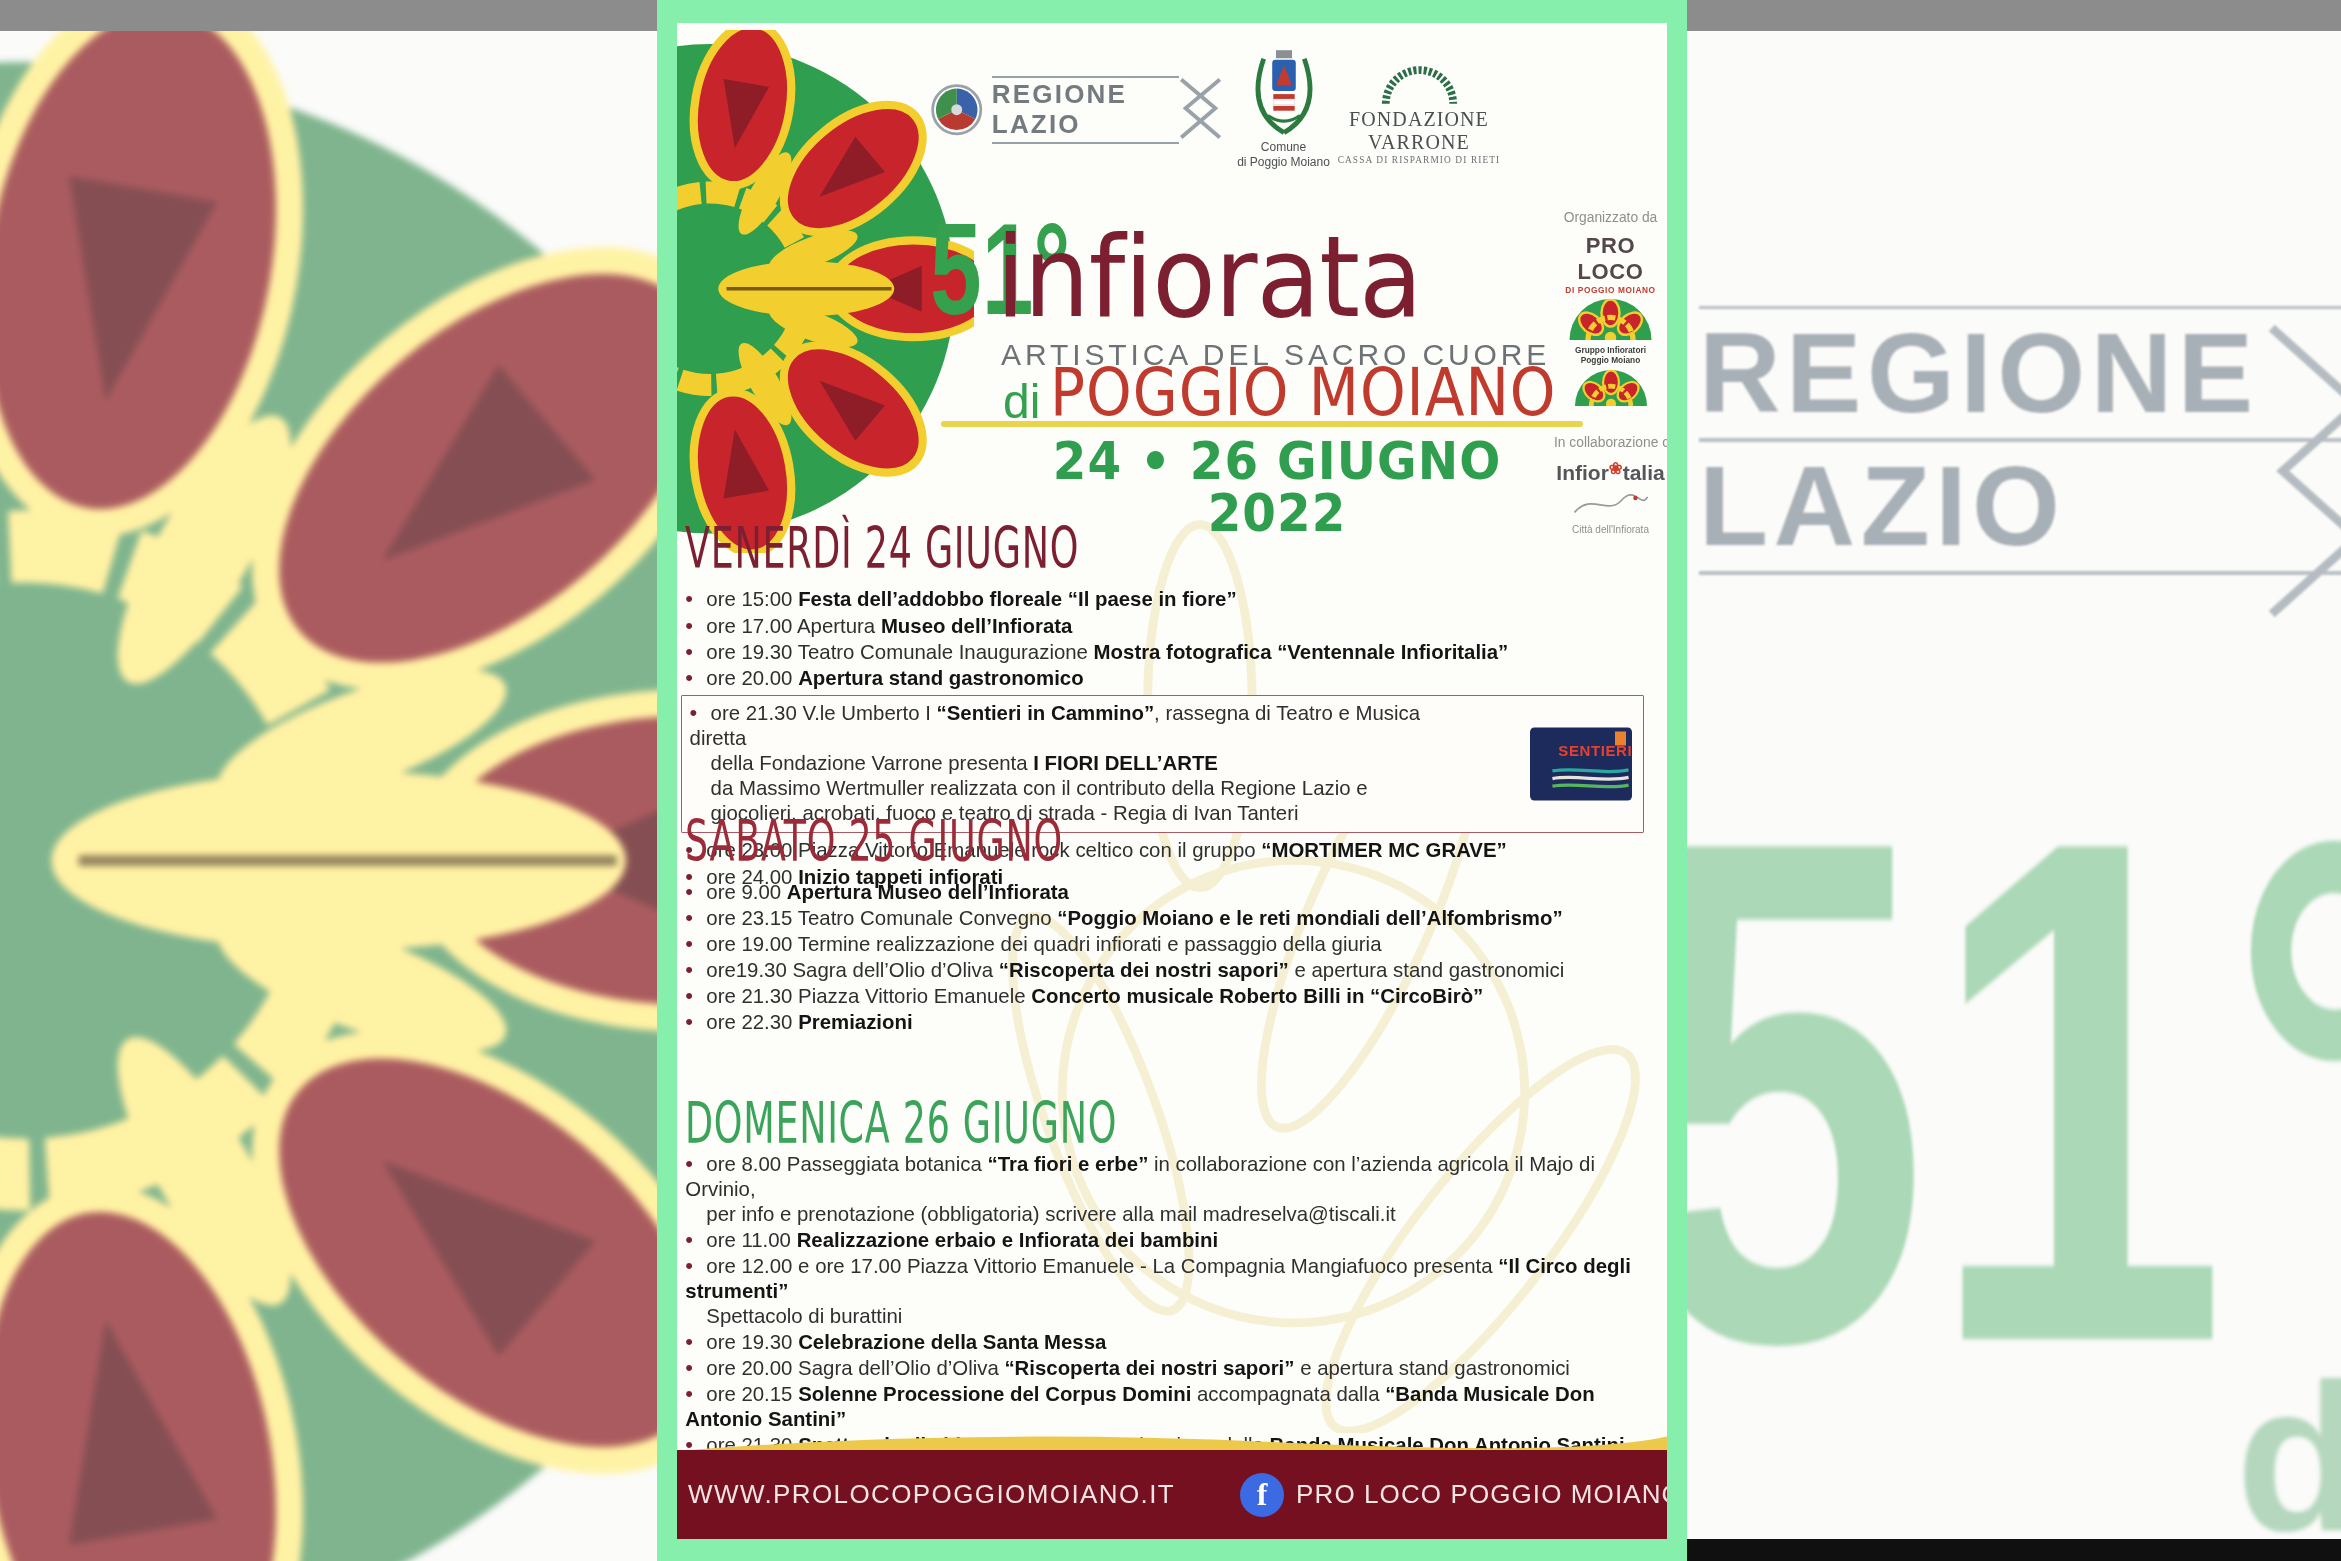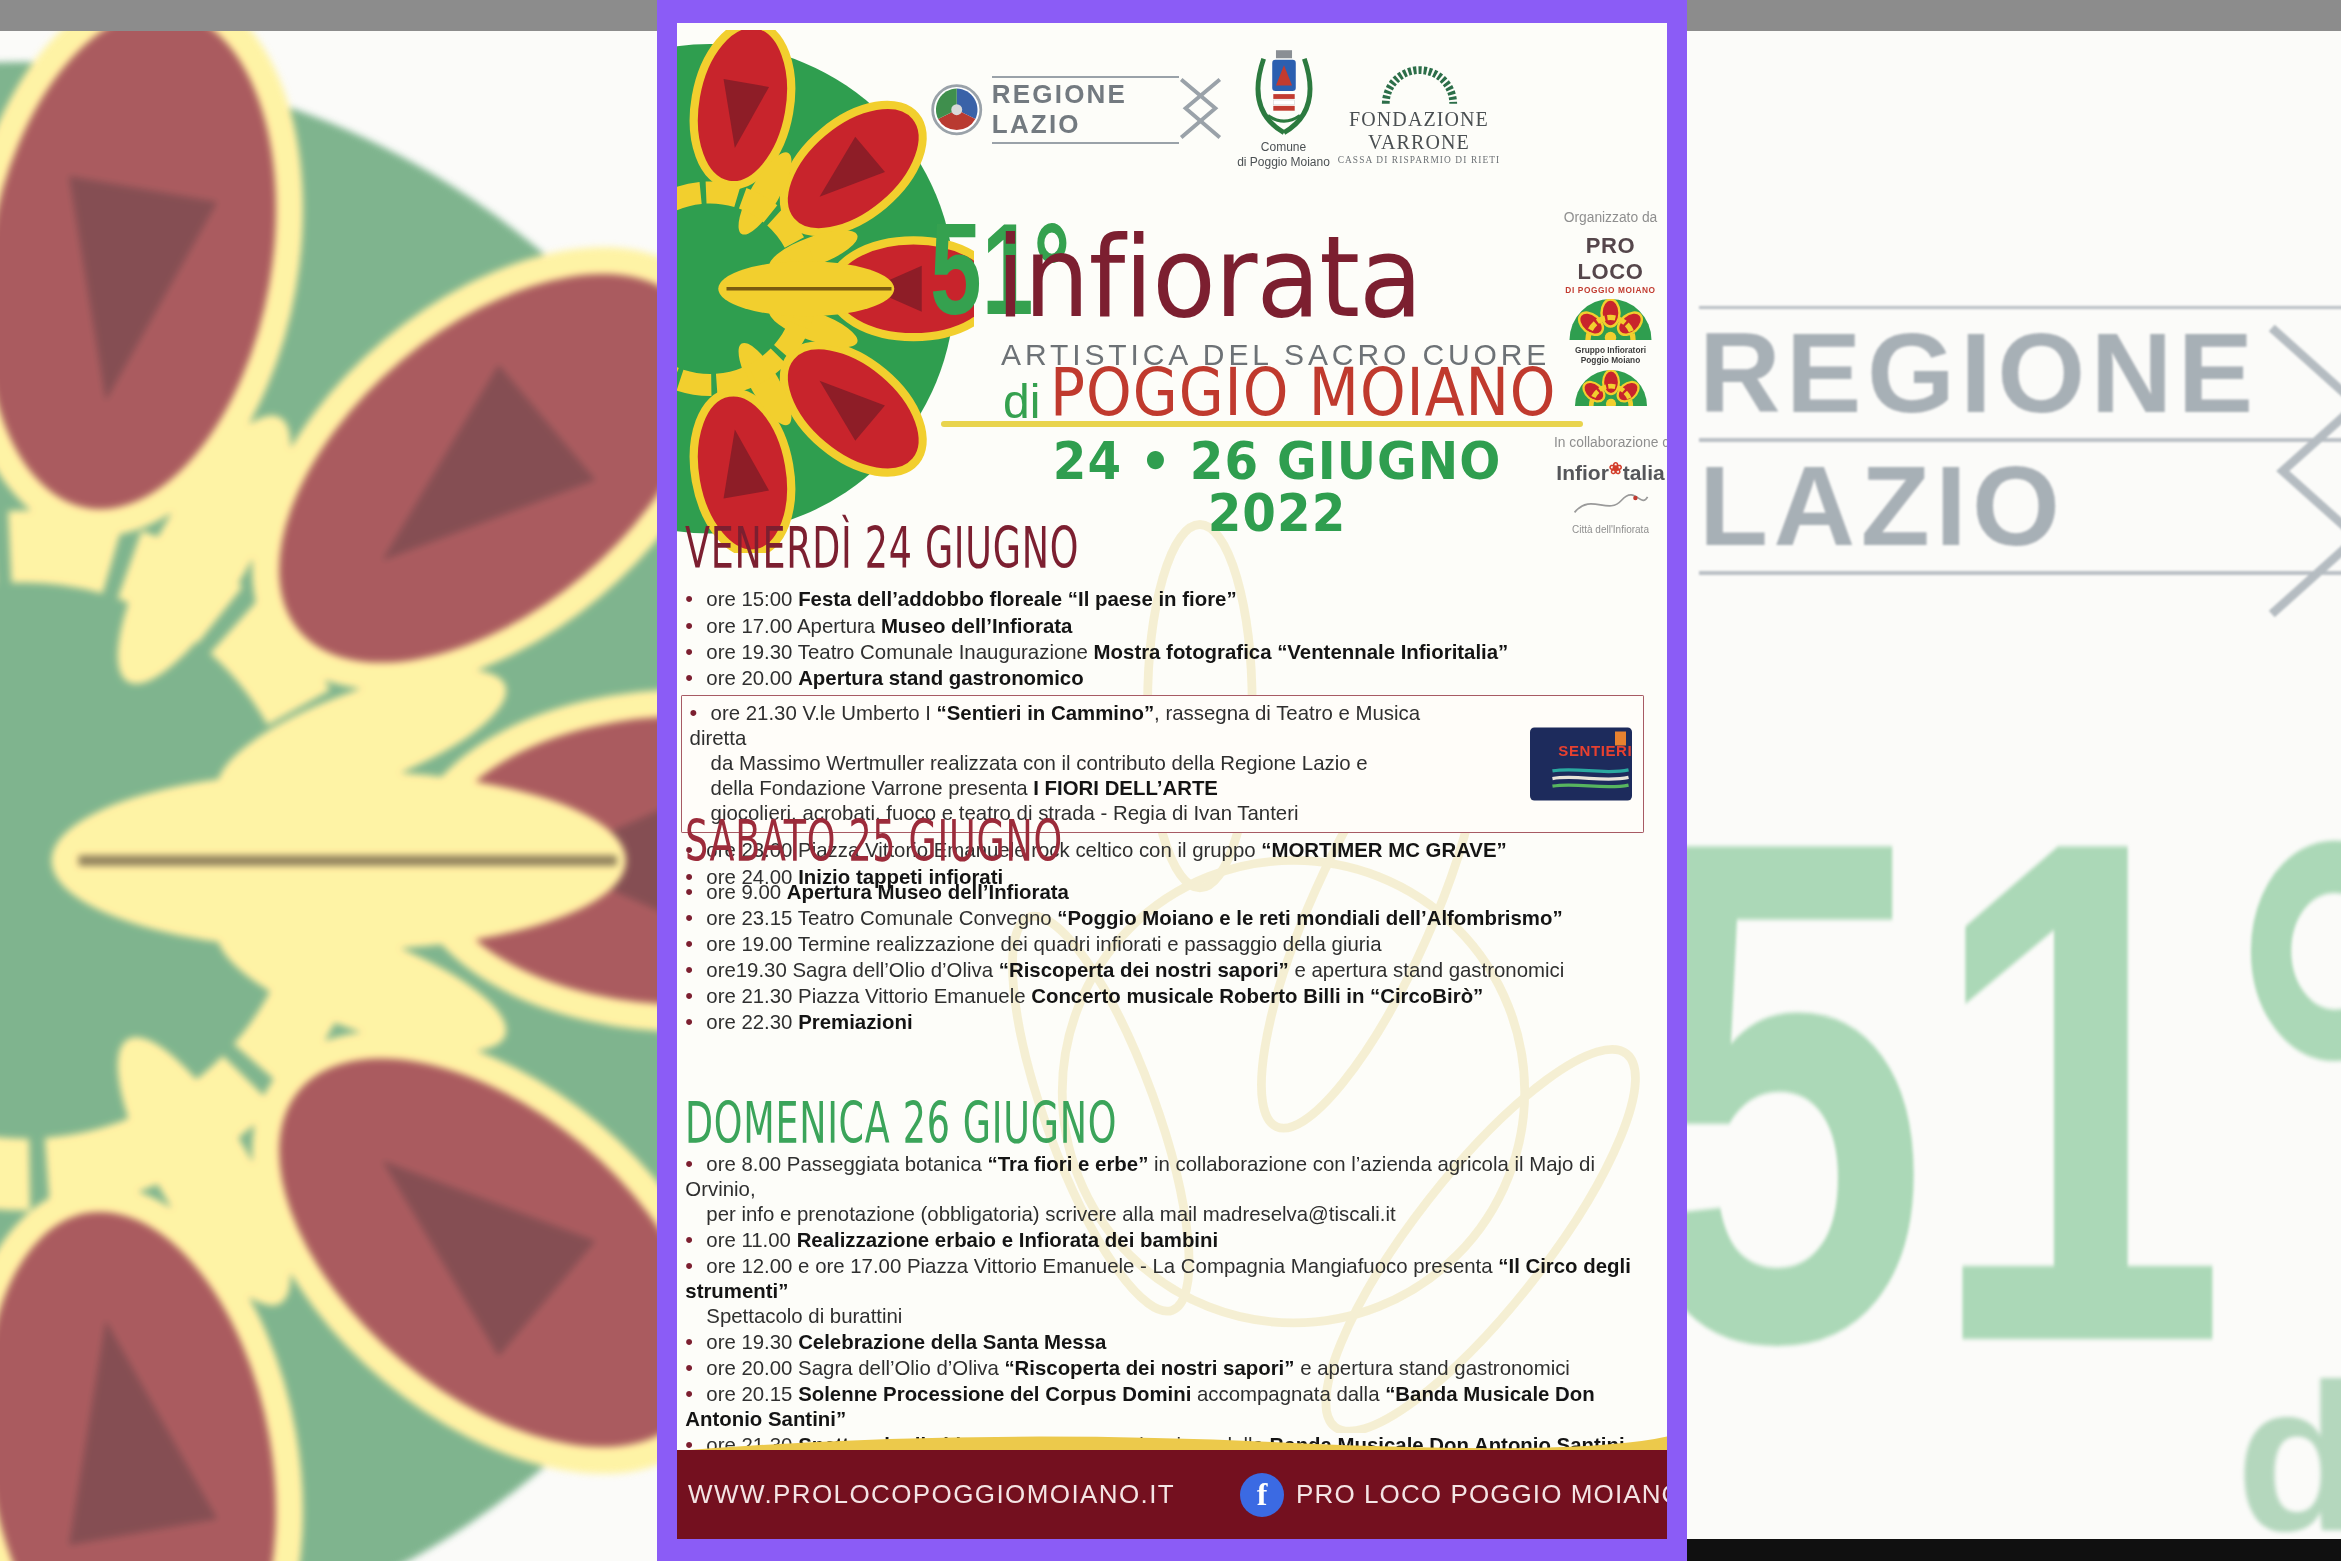--- a/index.html
+++ b/index.html
@@ -13,21 +13,21 @@
   .bg-bottomband{position:absolute;left:1680px;top:1539px;width:662px;height:22px;background:#101010;}
   .bg-regione{position:absolute;left:1699px;top:300px;width:771px;color:#9fa8af;filter:blur(1.1px);opacity:.9;}
   .bg-regione .t{font-size:113px;font-weight:600;letter-spacing:5.5px;line-height:1.05;color:#9fa8af;}
   .bg-regione .rule{height:3.3px;background:#b3bac0;margin:5.5px 0;}
   .bg-regione svg{position:absolute;right:22px;top:16.5px;}
   .bg-51{position:absolute;left:1630px;top:733px;font-size:716px;font-weight:600;line-height:1;transform:scaleX(.75);transform-origin:left;filter:blur(2.2px);white-space:nowrap;}
   .bg-51 .g{color:rgba(118,193,139,.6);}
   .bg-di{position:absolute;left:2236px;top:1338px;font-size:209px;font-weight:600;color:rgba(110,180,130,.5);filter:blur(2.2px);}
 
   
-  .poster{position:absolute;left:657px;top:0;width:1030px;height:1562px;z-index:2;background:#8b5cf6;
+  .poster{position:absolute;left:657px;top:0;width:1030px;height:1562px;z-index:2;background:#86efac;
           box-sizing:border-box;padding:23px 20px;}
   .poster-inner{position:relative;width:100%;height:100%;background:#fdfdf9;overflow:hidden;}
 
   .poster-flower{position:absolute;left:0;top:6.6px;z-index:1;}
   .watermark{position:absolute;left:308px;top:474px;z-index:1;opacity:.5;}
 
   .content{position:absolute;inset:0;z-index:2;}
 
   
   .logo-regione{position:absolute;left:254px;top:53px;display:flex;gap:8.8px;align-items:center;}
@@ -288,22 +288,22 @@
                   <div class="line first"><span class="bullet">•</span><span>ore 17.00 Apertura </span><span class="b">Museo dell’Infiorata</span></div>
                 </div>
                 <div class="item">
                   <div class="line first"><span class="bullet">•</span><span>ore 19.30 Teatro Comunale Inaugurazione </span><span class="b">Mostra fotografica “Ventennale Infioritalia”</span></div>
                 </div>
                 <div class="item">
                   <div class="line first"><span class="bullet">•</span><span>ore 20.00 </span><span class="b">Apertura stand gastronomico</span></div>
                 </div>
                 <div class="item boxed">
                   <div class="line first"><span class="bullet">•</span><span>ore 21.30 V.le Umberto I </span><span class="b">“Sentieri in Cammino”</span><span>, rassegna di Teatro e Musica diretta</span></div>
+                  <div class="line cont"><span>della Fondazione Varrone presenta </span><span class="b">I FIORI DELL’ARTE</span></div>
                   <div class="line cont"><span>da Massimo Wertmuller realizzata con il contributo della Regione Lazio e</span></div>
-                  <div class="line cont"><span>della Fondazione Varrone presenta </span><span class="b">I FIORI DELL’ARTE</span></div>
                   <div class="line cont"><span>giocolieri, acrobati, fuoco e teatro di strada - Regia di Ivan Tanteri</span></div>
                   <div class="sentieri">
                     <span class="st">SENTIERI</span>
                     <svg width="83" height="25" viewBox="0 0 150 46">
                       <path d="M5,10 C50,2 100,18 145,8" stroke="#2aa9a0" stroke-width="6" fill="none"></path>
                       <path d="M5,24 C50,16 100,32 145,22" stroke="#e8e4da" stroke-width="6" fill="none"></path>
                       <path d="M5,38 C50,30 100,46 145,36" stroke="#57b55f" stroke-width="6" fill="none"></path>
                     </svg>
                     <span class="flag"></span>
                   </div>

